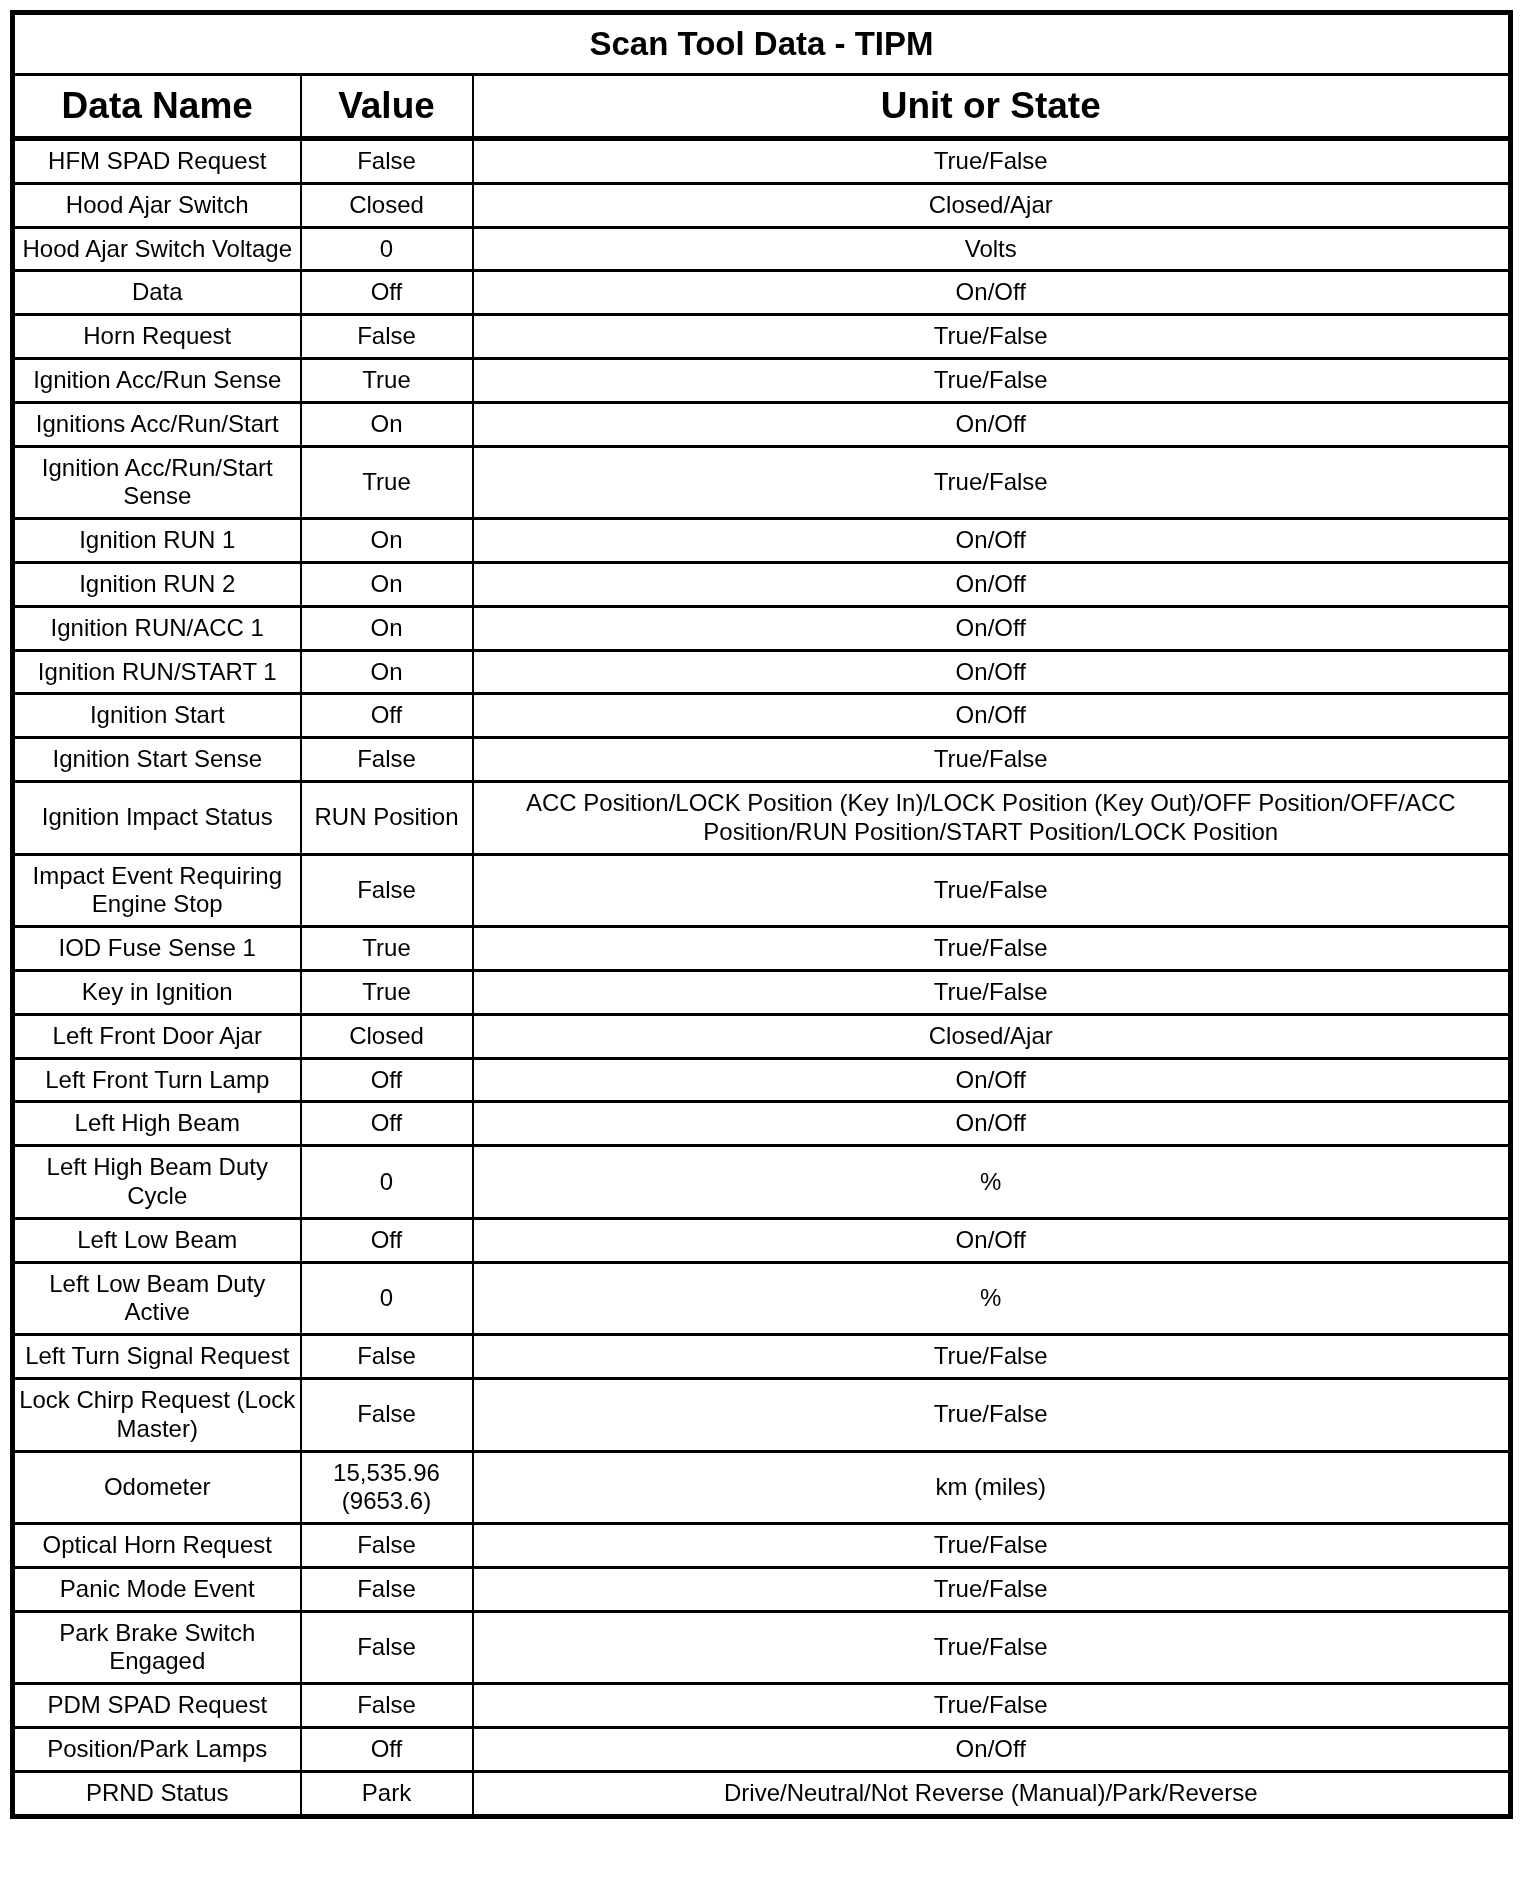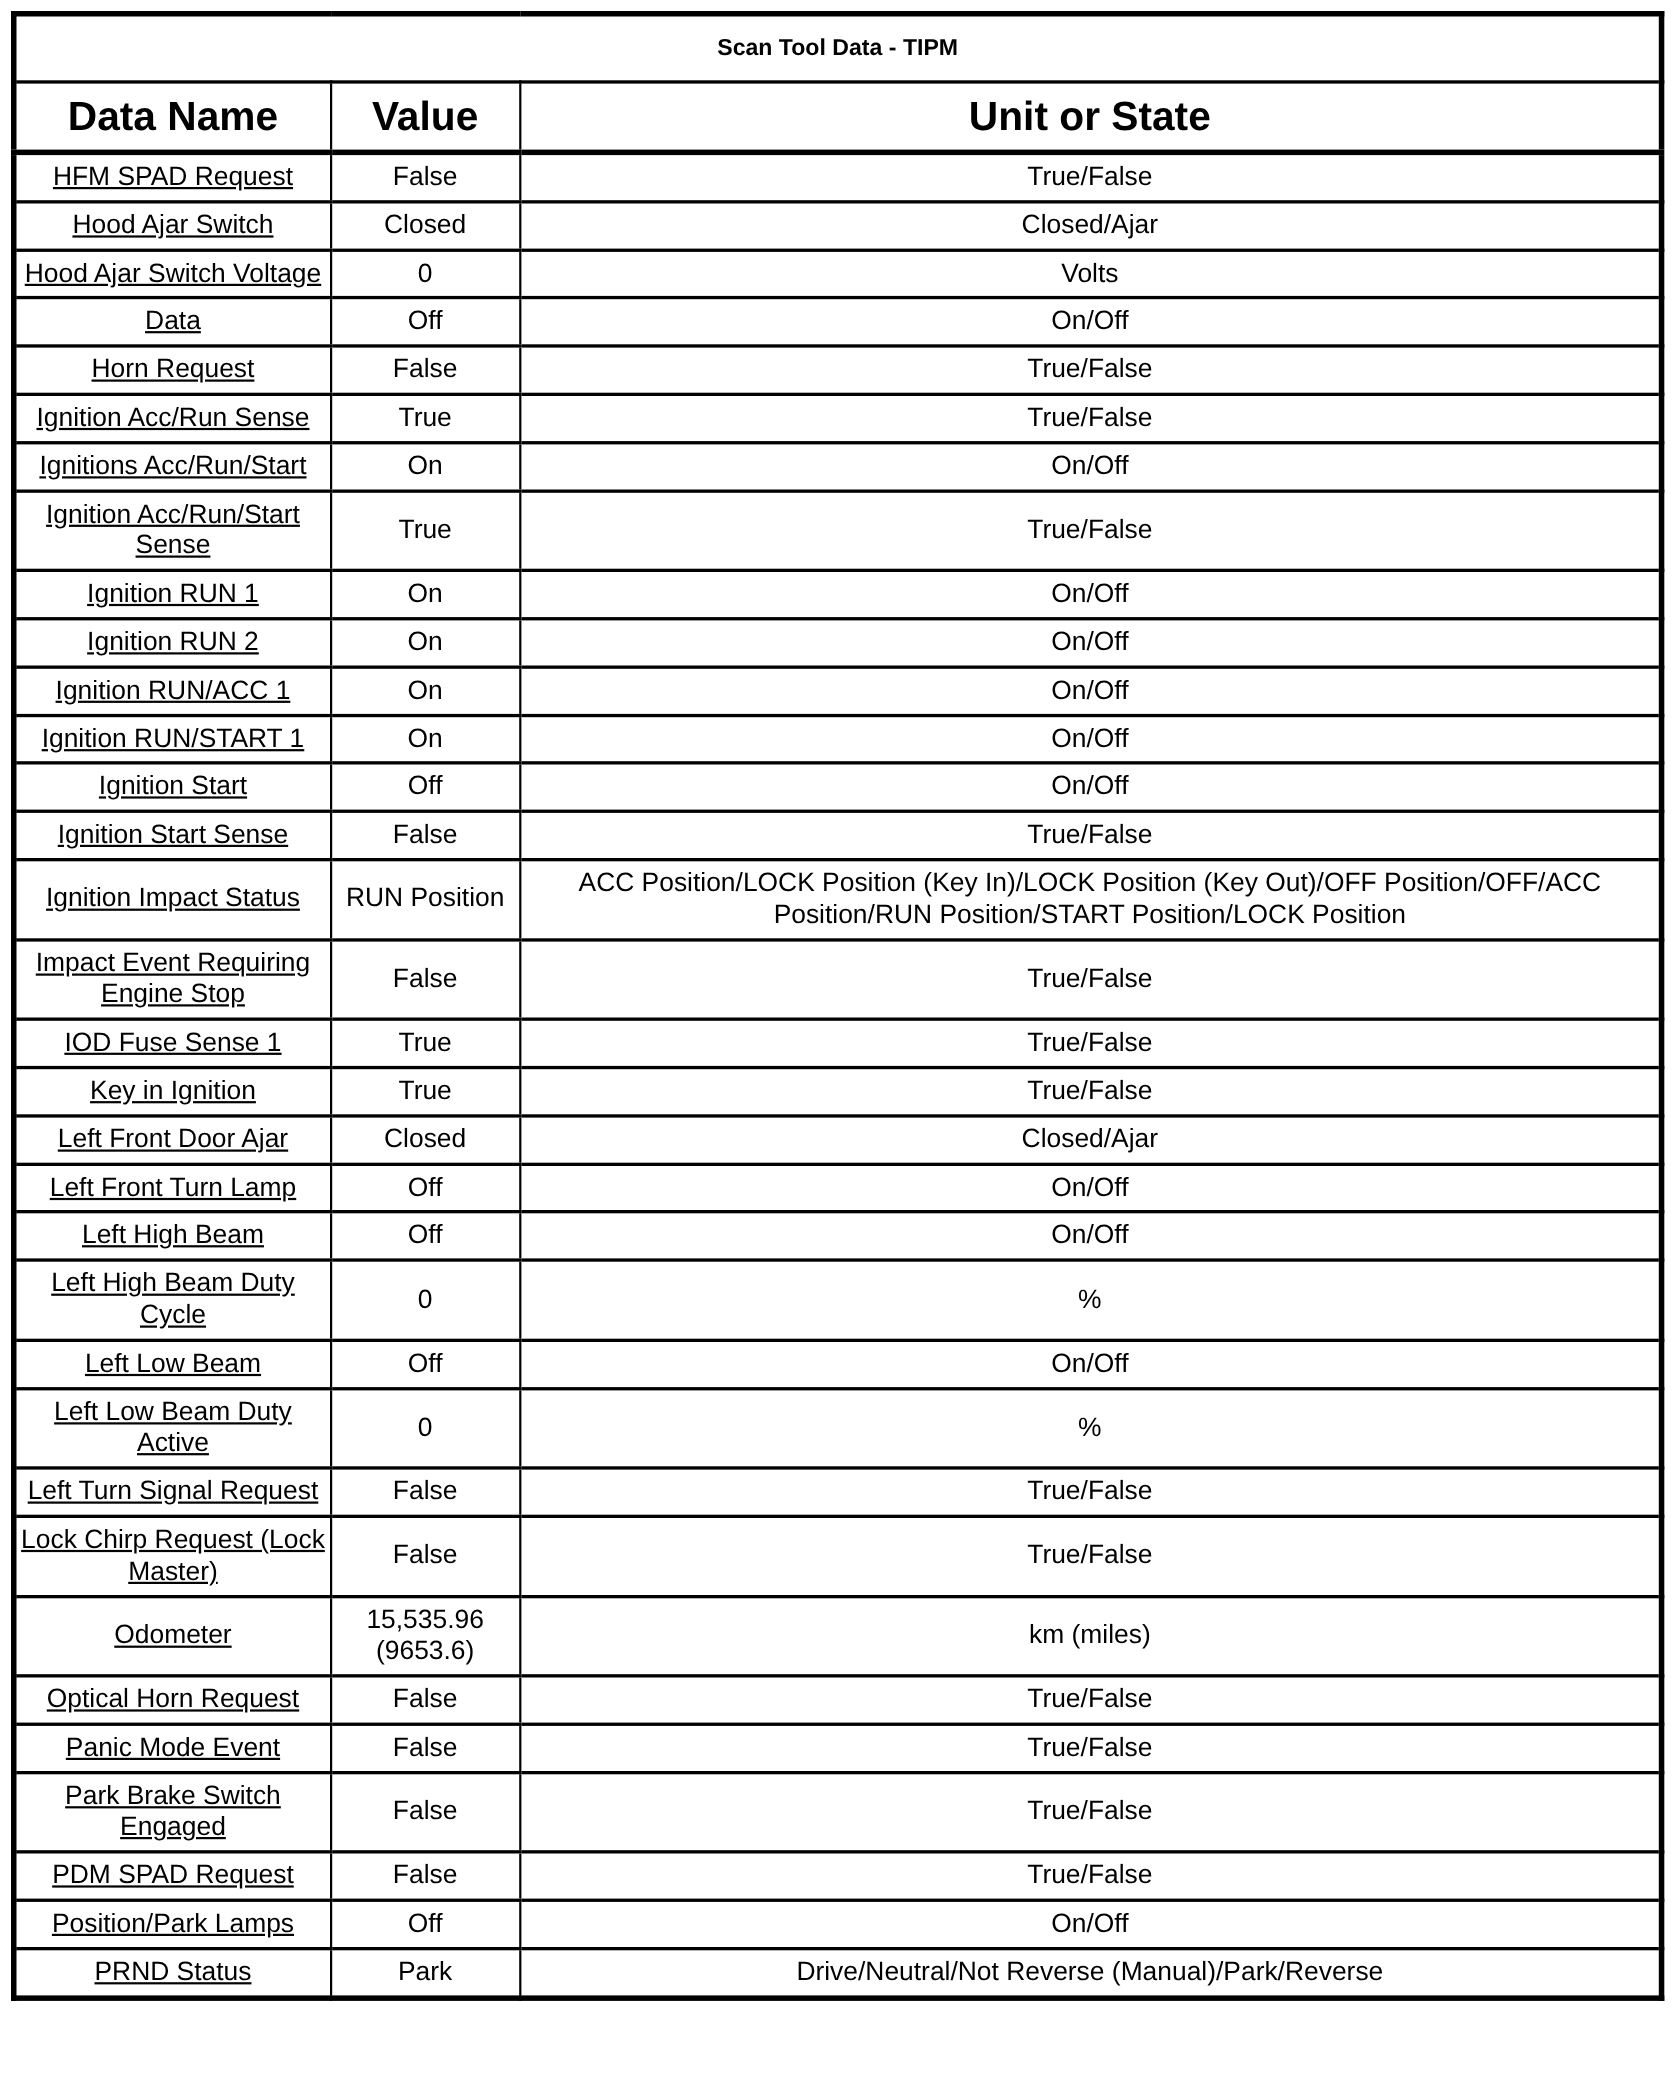--- a/index.html
+++ b/index.html
@@ -15,21 +15,21 @@
   table.scan-table {
     position: absolute;
     left: 10px;
     top: 10px;
     width: 1498px;
     border-collapse: collapse;
     table-layout: fixed;
     border: 5px solid #000000;
   }
   .title-cell {
-    font-size: 21px;
+    font-size: 33px;
     font-weight: bold;
     text-align: center;
     padding: 5px 4px;
     border-bottom: 3px solid #000000;
     height: 48px;
   }
   th.col-header {
     font-size: 37px;
     font-weight: bold;
     text-align: center;
@@ -44,21 +44,21 @@
     line-height: 1.2;
     text-align: center;
     vertical-align: middle;
     padding: 6px 6px;
     border-style: solid;
     border-color: #000000;
     border-width: 3px 2px;
     word-wrap: break-word;
   }
   tr.data-row { min-height: 41px; }
-  td.cell-name  { padding-left: 4px; padding-right: 4px; text-decoration: underline; }
+  td.cell-name  { padding-left: 4px; padding-right: 4px; }
   td.cell-value { }
   td.cell-unit  { }
 </style>
 </head>
 <body>
 
 <table class="scan-table">
   <colgroup>
     <col style="width:288px">
     <col style="width:172px">

